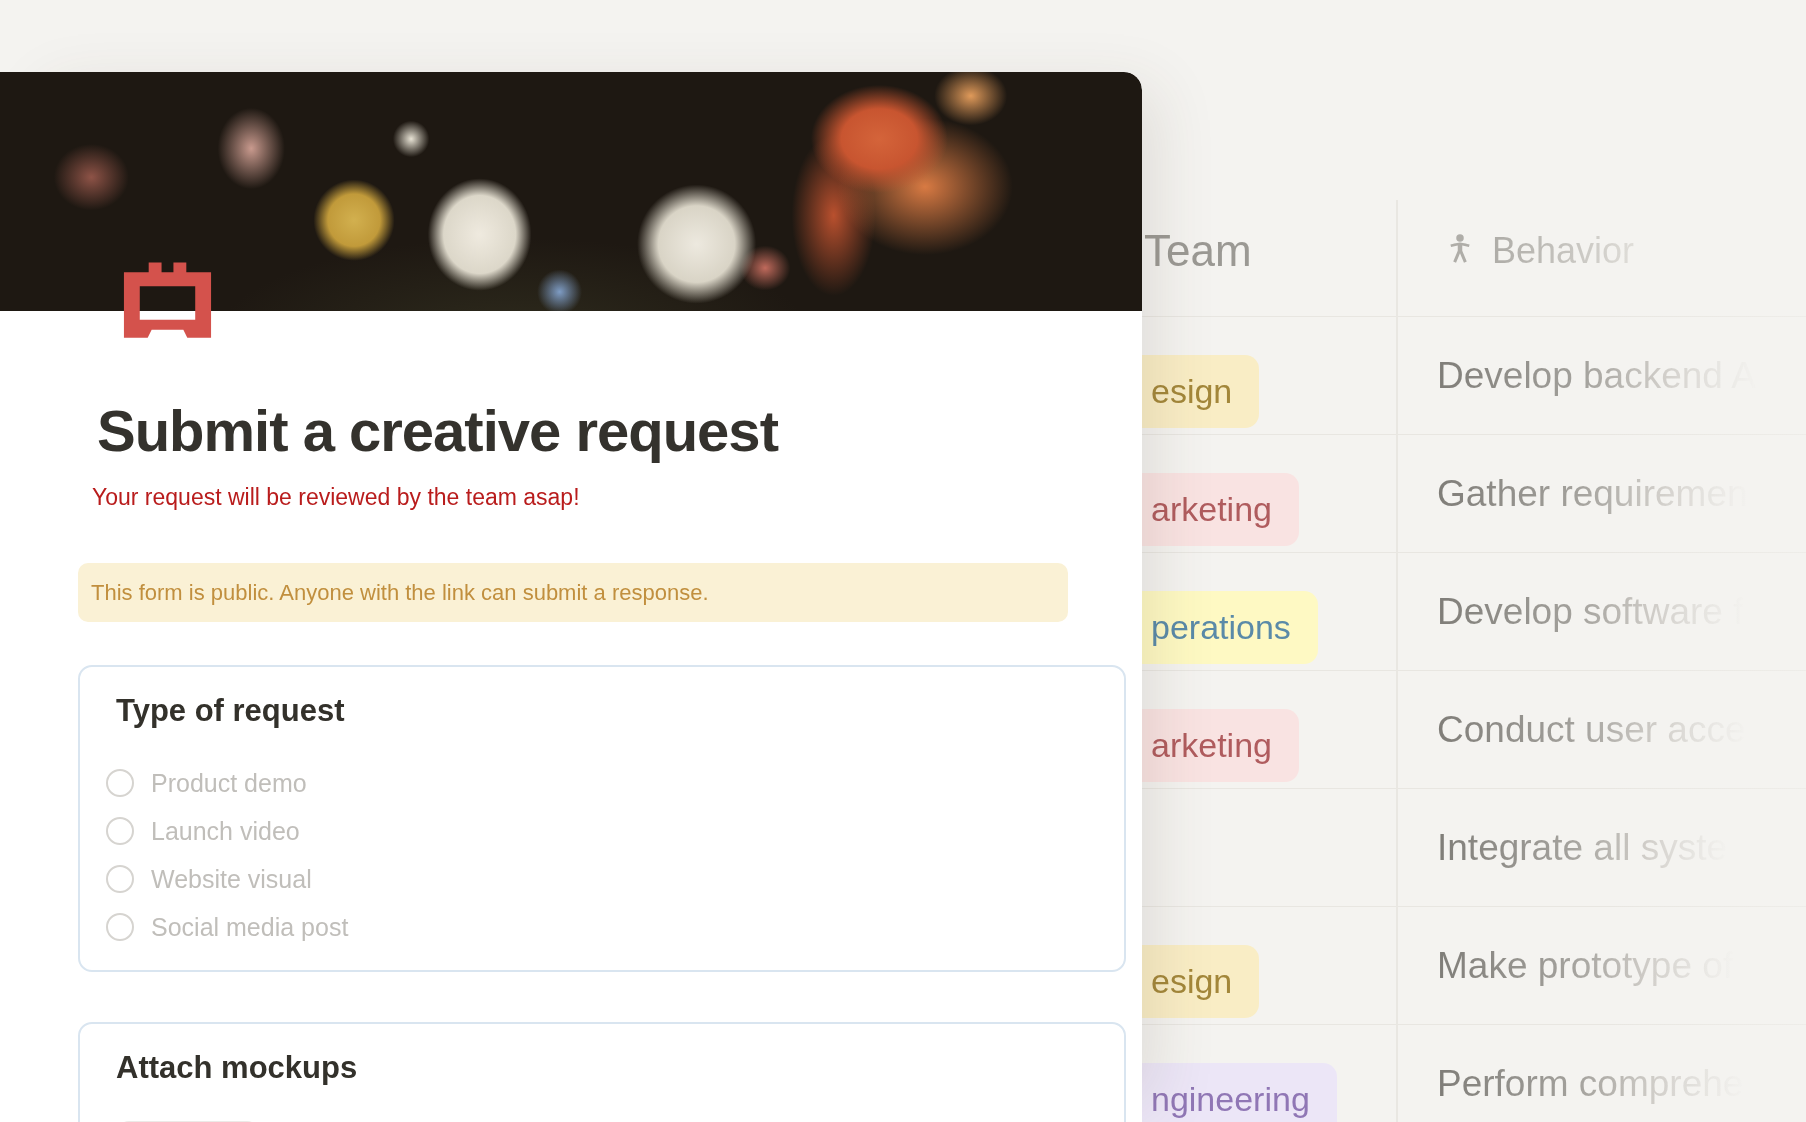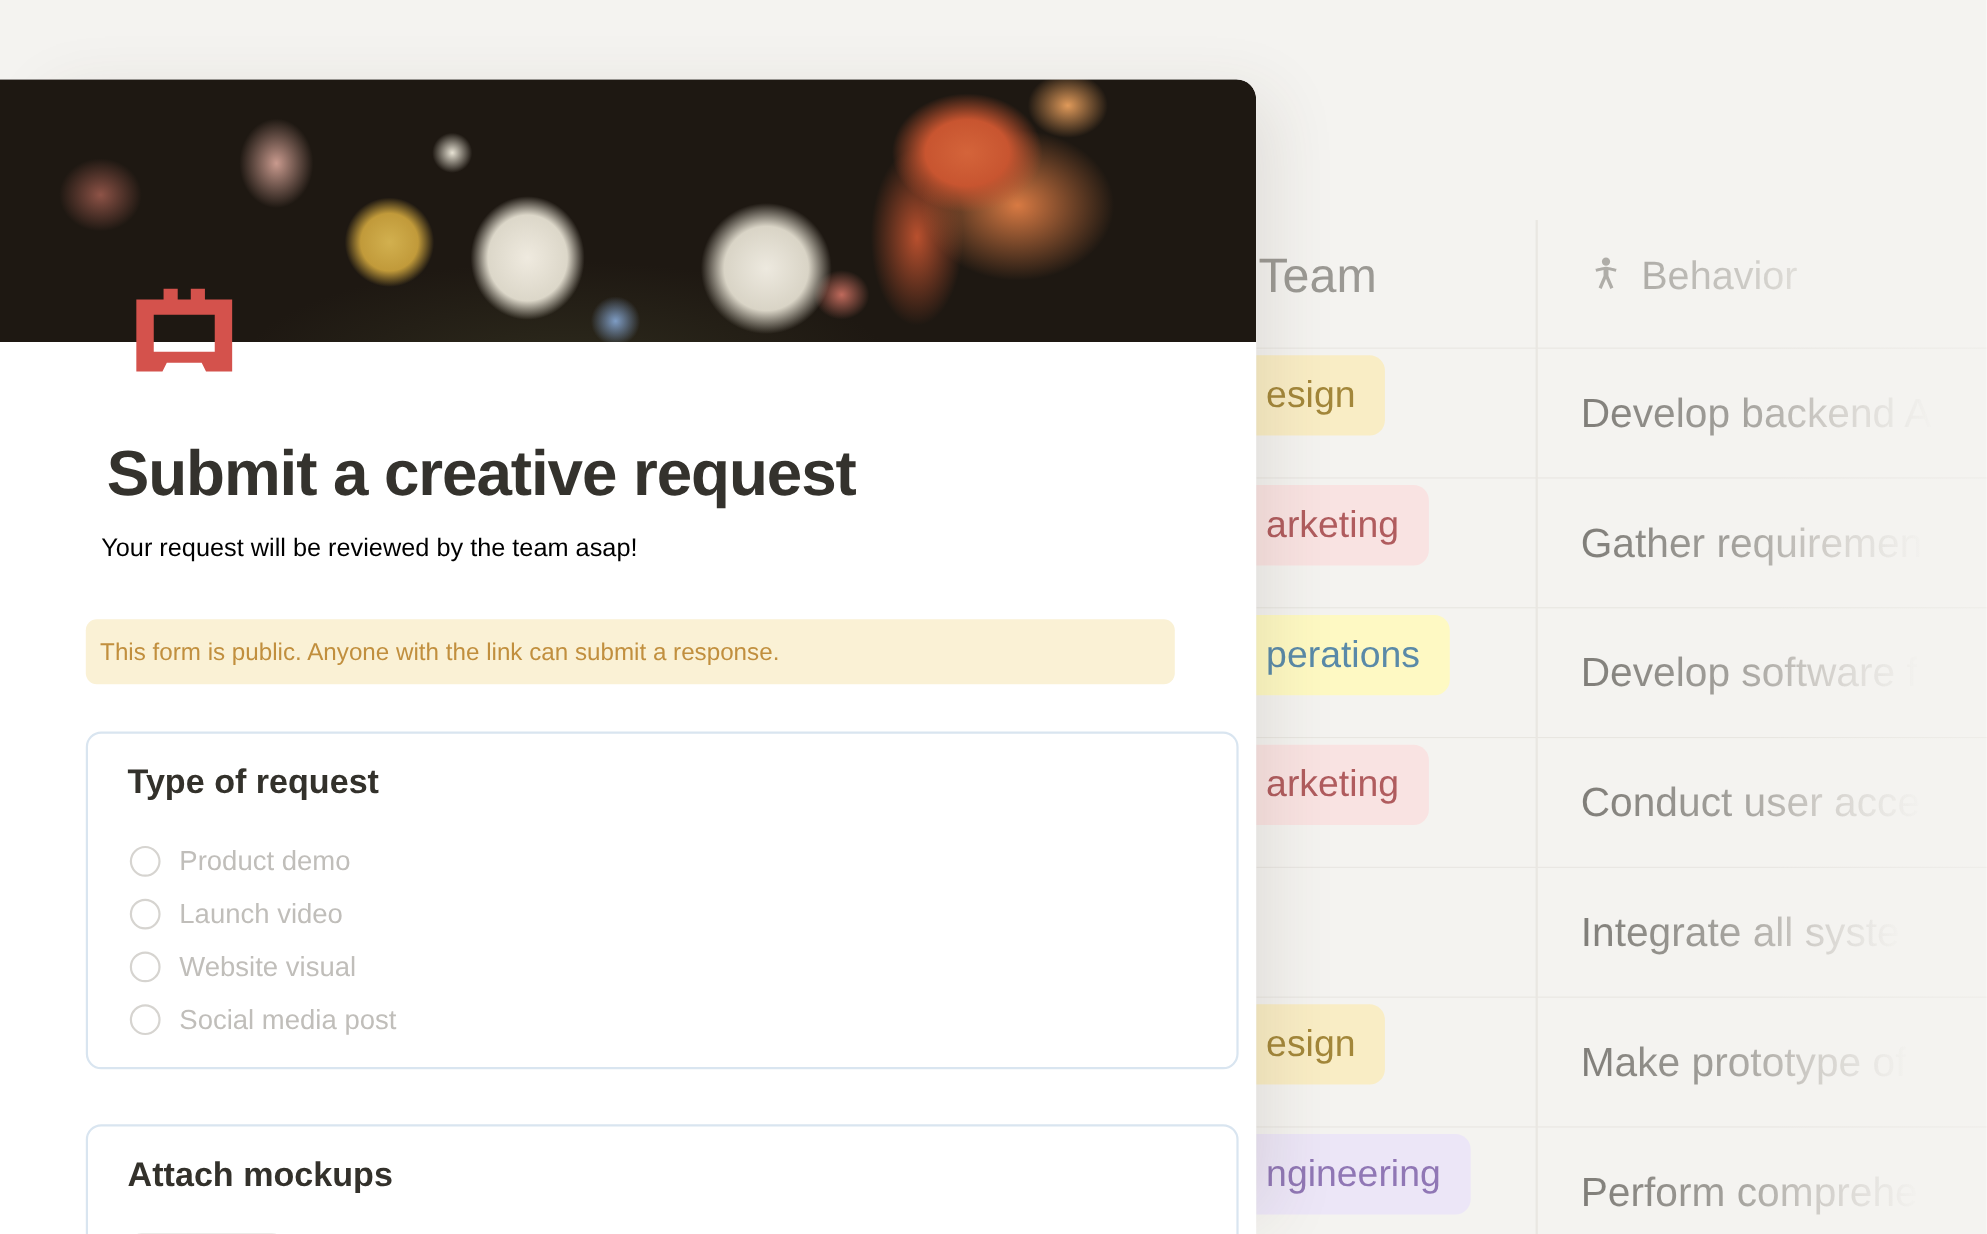--- a/index.html
+++ b/index.html
@@ -17,21 +17,21 @@
   .th-team{position:absolute;left:2px;top:0;line-height:130px;font-size:44px;color:#9b9994;}
   .th-behavior{position:absolute;left:300px;top:0;height:130px;display:flex;align-items:center;gap:14px;}
   .th-behavior .lbl{
     font-size:36px;
     background:linear-gradient(90deg,#aeaca7 0%,#c9c7c2 60%,#dedcd7 100%);
     -webkit-background-clip:text;background-clip:text;color:transparent;
   }
   .trow{position:relative;height:117px;border-bottom:1px solid #e8e6e1;}
   .trow:last-child{border-bottom:none;}
   .tag{
-    position:absolute;left:-18px;top:6px;height:73px;line-height:73px;
+    position:absolute;left:-18px;top:38px;height:73px;line-height:73px;
     border-radius:14px;padding:0 27px;font-size:34px;white-space:nowrap;
   }
   .beh{
     position:absolute;left:295px;top:0;line-height:117px;font-size:37px;white-space:nowrap;
     background:linear-gradient(90deg,#7f7d78 0%,#a3a19c 45%,#ccc9c4 72%,rgba(233,231,226,0.1) 100%);
     -webkit-background-clip:text;background-clip:text;color:transparent;
   }
   .vdivider{position:absolute;left:254px;top:14px;bottom:0;width:2px;background:#e9e7e2;}
   .fadeR{position:absolute;right:0;top:0;bottom:0;width:200px;
     background:linear-gradient(90deg,rgba(244,243,240,0),rgba(244,243,240,0.5));pointer-events:none;}
@@ -58,35 +58,35 @@
       radial-gradient(ellipse 32px 32px at 49% 92%, #7e9cc4 0%, rgba(126,156,196,0) 70%),
       radial-gradient(ellipse 26px 26px at 36% 28%, #e8e3d5 0%, rgba(232,227,213,0) 70%),
       radial-gradient(ellipse 36px 32px at 67% 82%, #c06a5c 0%, rgba(192,106,92,0) 70%),
       radial-gradient(ellipse 500px 170px at 45% 112%, #2e2b1d 0%, rgba(46,43,29,0) 60%);
   }
   .page-icon{position:absolute;left:118px;top:188px;width:99px;height:88px;}
   .form-title{
     position:absolute;left:92px;top:318px;margin:5px;font-size:58px;line-height:72px;
     font-weight:700;letter-spacing:-1px;color:#34322d;
   }
-  .form-subtitle{position:absolute;left:92px;top:412px;margin:0;font-size:23px;color:#000000;}
+  .form-subtitle{position:absolute;left:92px;top:412px;margin:0;font-size:23px;color:#b91c1c;}
   .notice{
     position:absolute;left:78px;top:491px;width:990px;height:59px;border-radius:10px;
     background:#faf1d5;line-height:59px;padding-left:13px;box-sizing:border-box;
     font-size:22px;color:#c18f3e;
   }
   .qcard{
     position:absolute;left:78px;width:1048px;background:#fff;
     border:2px solid #d9e5f0;border-radius:14px;box-sizing:border-box;
   }
   .qcard-type{top:593px;height:307px;}
   .qcard-attach{top:950px;height:400px;}
   .qcard h2{margin:0;position:absolute;left:36px;top:26px;font-size:31px;font-weight:700;color:#33312b;}
   .options{position:absolute;left:0;top:92px;right:0;}
-  .opt{height:48px;display:flex;align-items:center;padding-left:12px;}
+  .opt{height:48px;display:flex;align-items:center;}
   .radio{
     width:28px;height:28px;border-radius:50%;border:2px solid #d6d4d0;
     margin-left:26px;margin-right:17px;box-sizing:border-box;flex:0 0 auto;
   }
   .opt .olabel{font-size:25px;color:#c0beba;}
   .file-btn{position:absolute;left:37px;top:97px;width:142px;height:50px;border-radius:12px;background:#eceae7;}
 </style>
 </head>
 <body>
 

